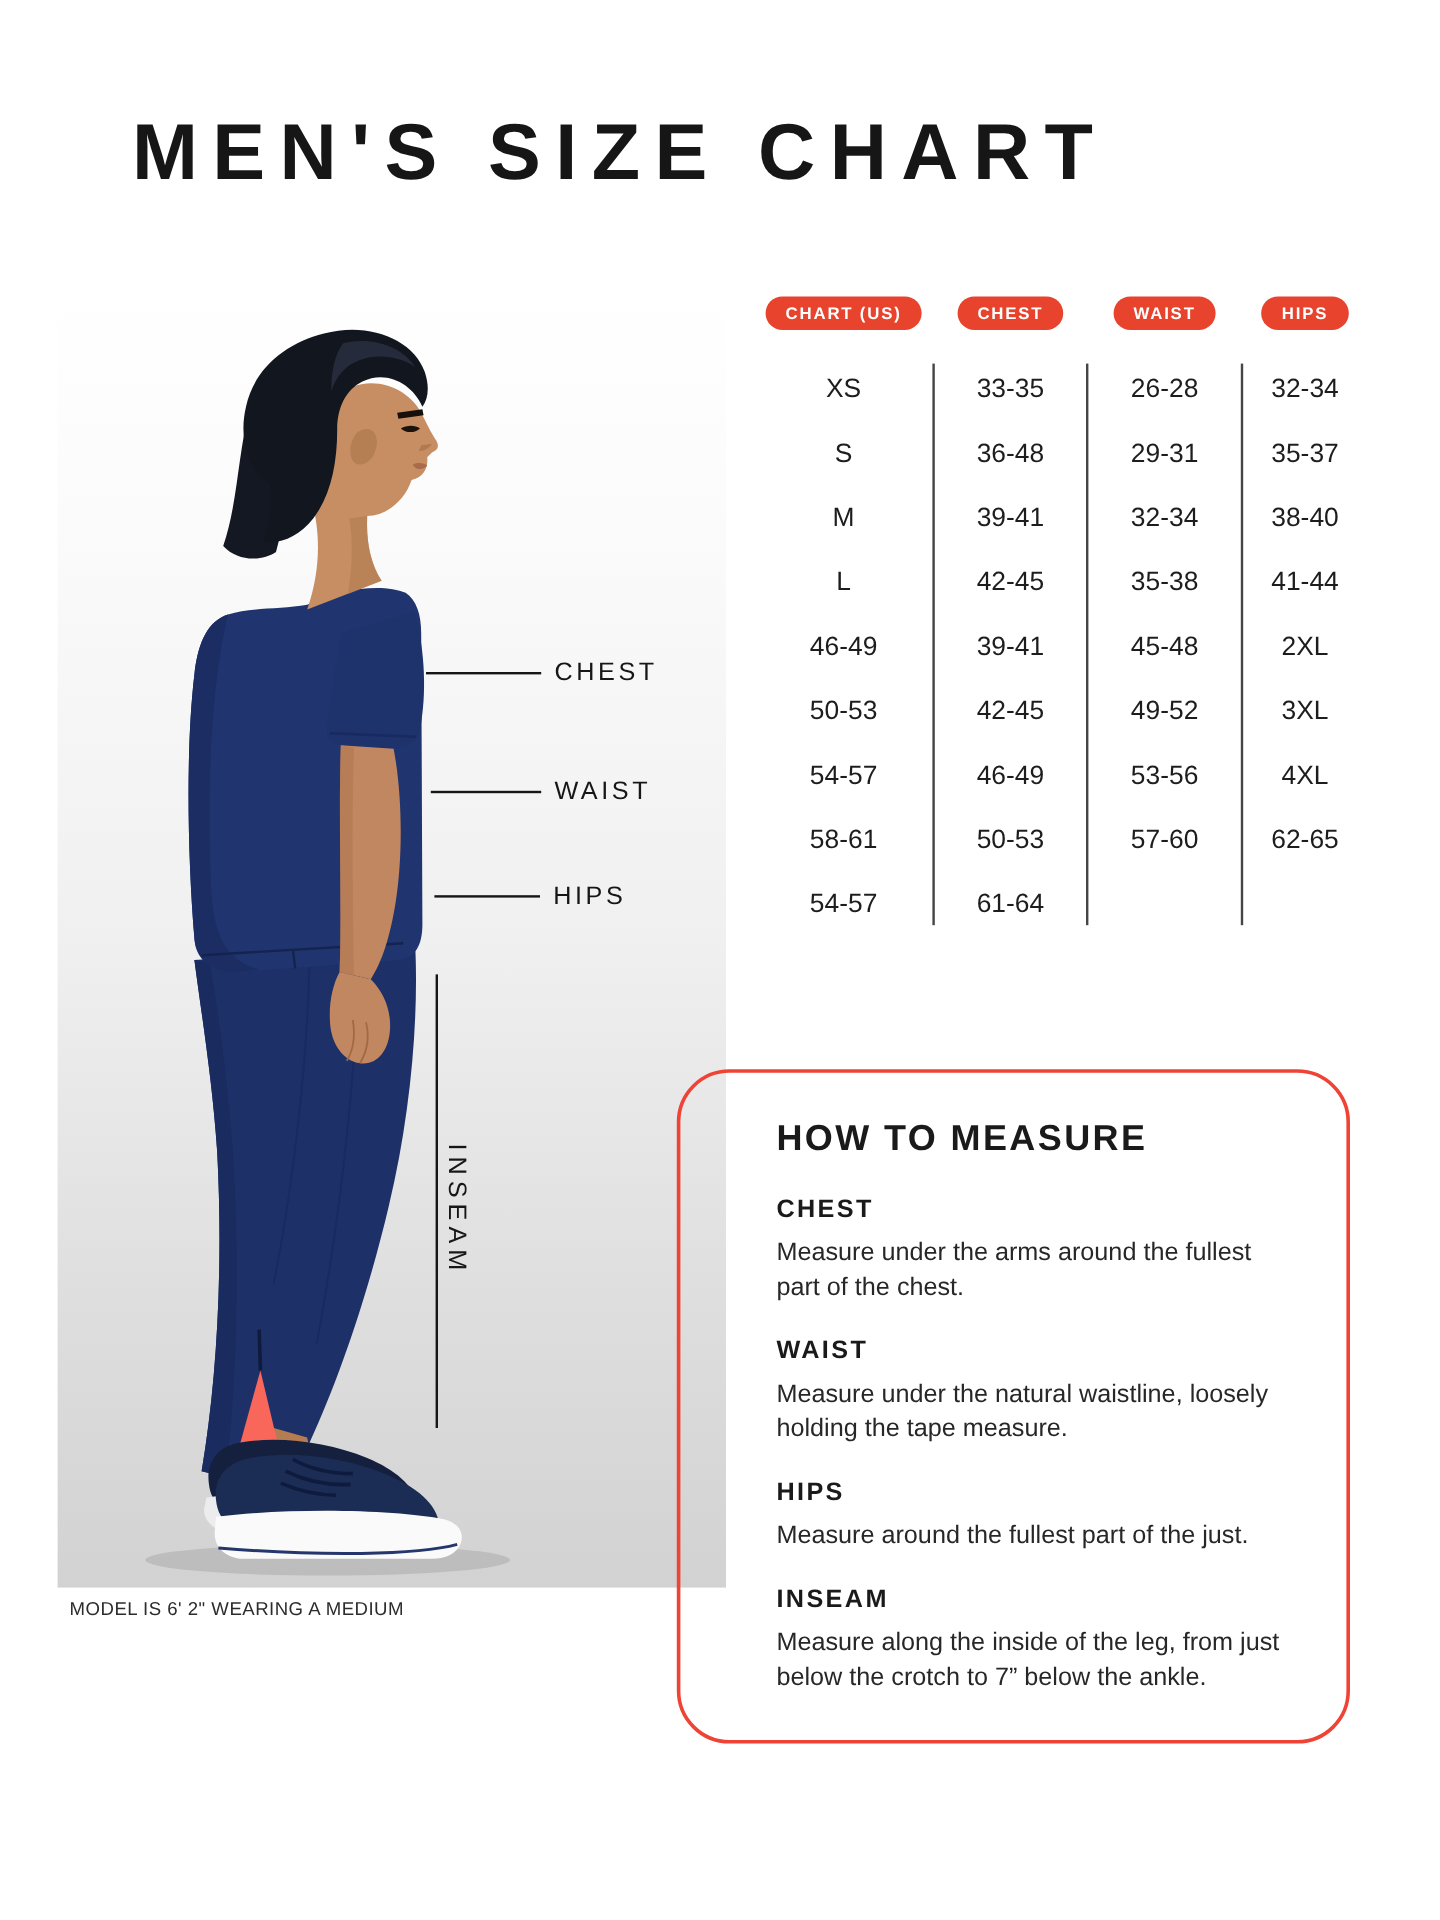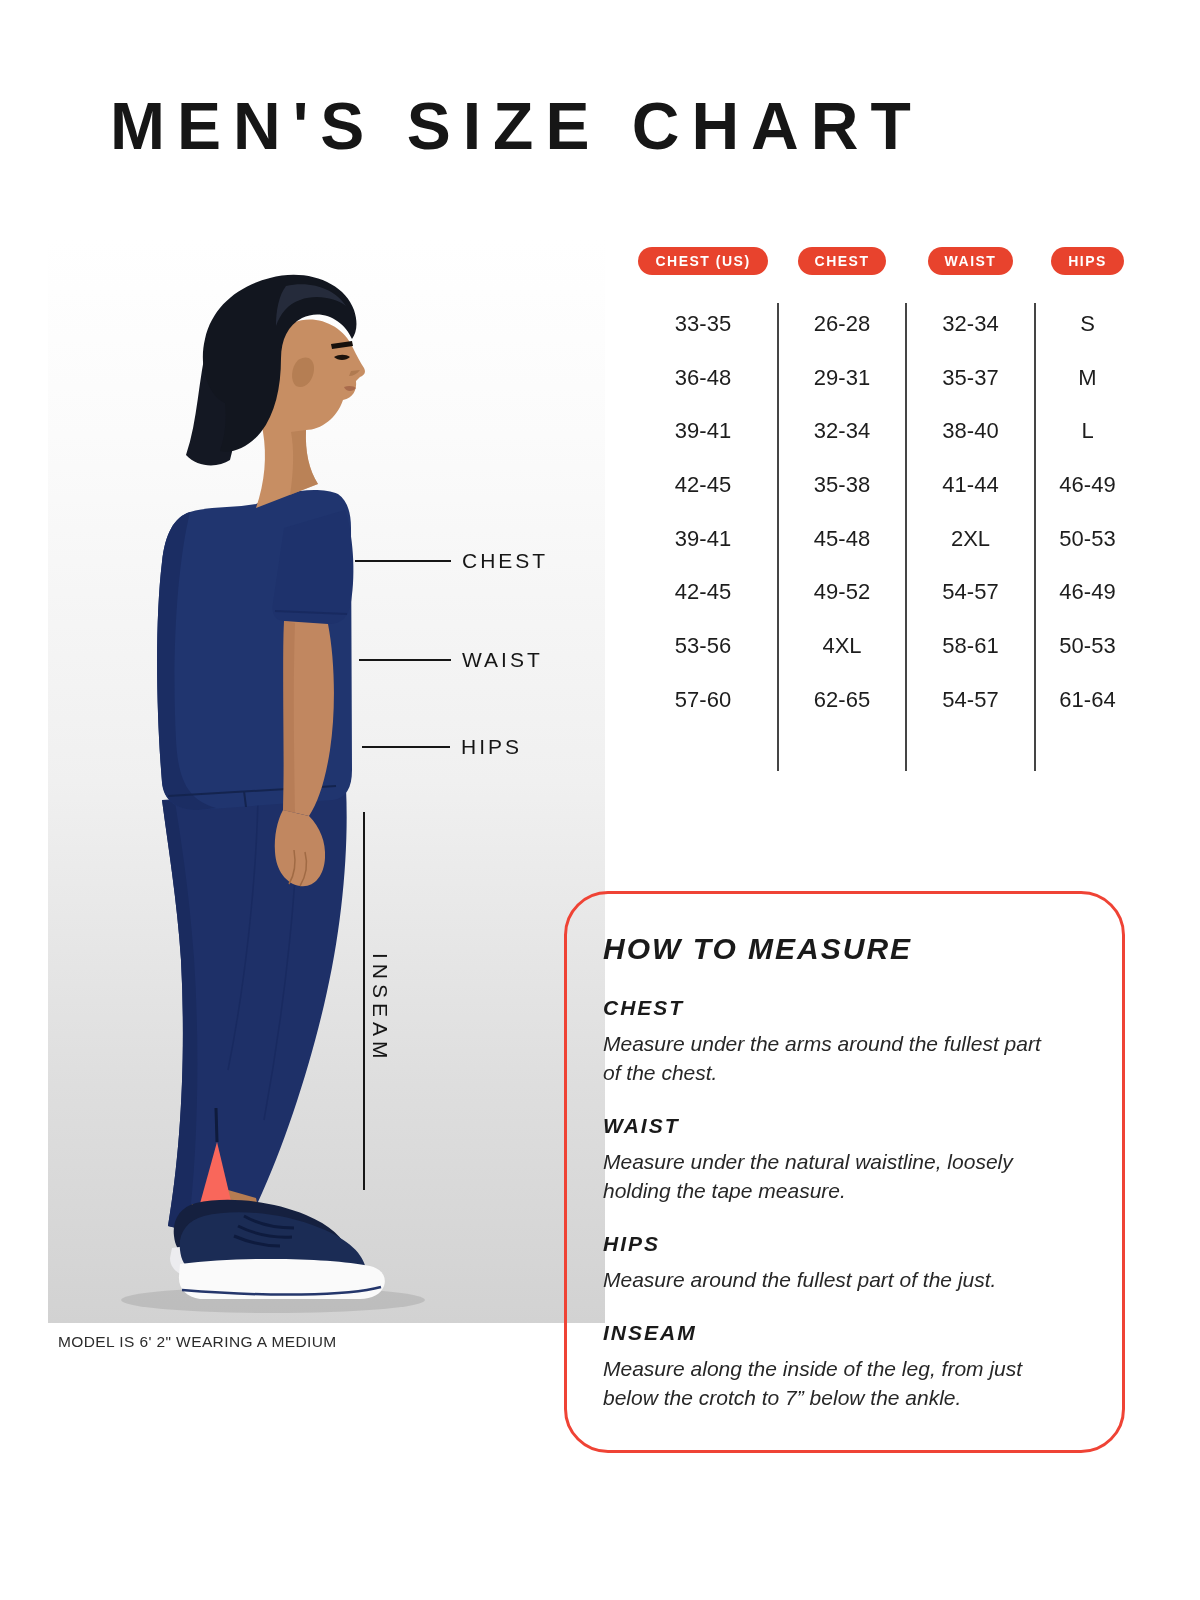--- a/index.html
+++ b/index.html
@@ -46,21 +46,21 @@
     display:flex;align-items:center;justify-content:center;
     font-size:22px;color:#1d1d1d;
   }
   .vline{position:absolute;width:2px;top:303px;height:468px;background:#454545;}
   .vline1{left:759px;} .vline2{left:887px;} .vline3{left:1016px;}
   
   .measure-box{
     position:absolute;left:546px;top:891px;width:561px;height:562px;
     border:3px solid #EF4335;border-radius:44px;box-sizing:border-box;background:transparent;
   }
-  .measure-inner{padding:38px 44px 0 36px;font-style:italic;}
+  .measure-inner{padding:38px 44px 0 80px;}
   .m-heading{font-size:30px;font-weight:bold;letter-spacing:2px;color:#1a1a1a;margin:0 0 30px 0;}
   .m-label{font-size:21px;font-weight:bold;letter-spacing:2px;color:#1a1a1a;margin:26px 0 10px 0;}
   .m-text{font-size:21px;line-height:1.38;color:#272727;margin:0;max-width:438px;}
 </style>
 </head>
 <body>
 
 <div class="page">
 
   <div class="title">MEN'S SIZE CHART</div>
@@ -128,33 +128,34 @@
   <div class="mline line-hips"></div>
   <div class="mlabel lab-hips">HIPS</div>
   <div class="mline line-inseam"></div>
   <div class="mlabel lab-inseam">INSEAM</div>
 
   <div class="caption">MODEL IS 6' 2" WEARING A MEDIUM</div>
 
   <div class="size-table">
     <div class="thead">
       <div class="hcell">
-          <span class="pill">CHEST (US)</span>
+          <span class="pill">CHART (US)</span>
         </div>
       <div class="hcell">
           <span class="pill">CHEST</span>
         </div>
       <div class="hcell">
           <span class="pill">WAIST</span>
         </div>
       <div class="hcell">
           <span class="pill">HIPS</span>
         </div>
     </div>
     <div class="tbody">
+      <div class="cell">XS</div>
       <div class="cell">33-35</div>
       <div class="cell">26-28</div>
       <div class="cell">32-34</div>
 
       <div class="cell">S</div>
       <div class="cell">36-48</div>
       <div class="cell">29-31</div>
       <div class="cell">35-37</div>
 
       <div class="cell">M</div>
@@ -169,20 +170,21 @@
 
       <div class="cell">46-49</div>
       <div class="cell">39-41</div>
       <div class="cell">45-48</div>
 
       <div class="cell">2XL</div>
       <div class="cell">50-53</div>
       <div class="cell">42-45</div>
       <div class="cell">49-52</div>
 
+      <div class="cell">3XL</div>
       <div class="cell">54-57</div>
       <div class="cell">46-49</div>
       <div class="cell">53-56</div>
 
       <div class="cell">4XL</div>
       <div class="cell">58-61</div>
       <div class="cell">50-53</div>
       <div class="cell">57-60</div>
 
       <div class="cell">62-65</div>

